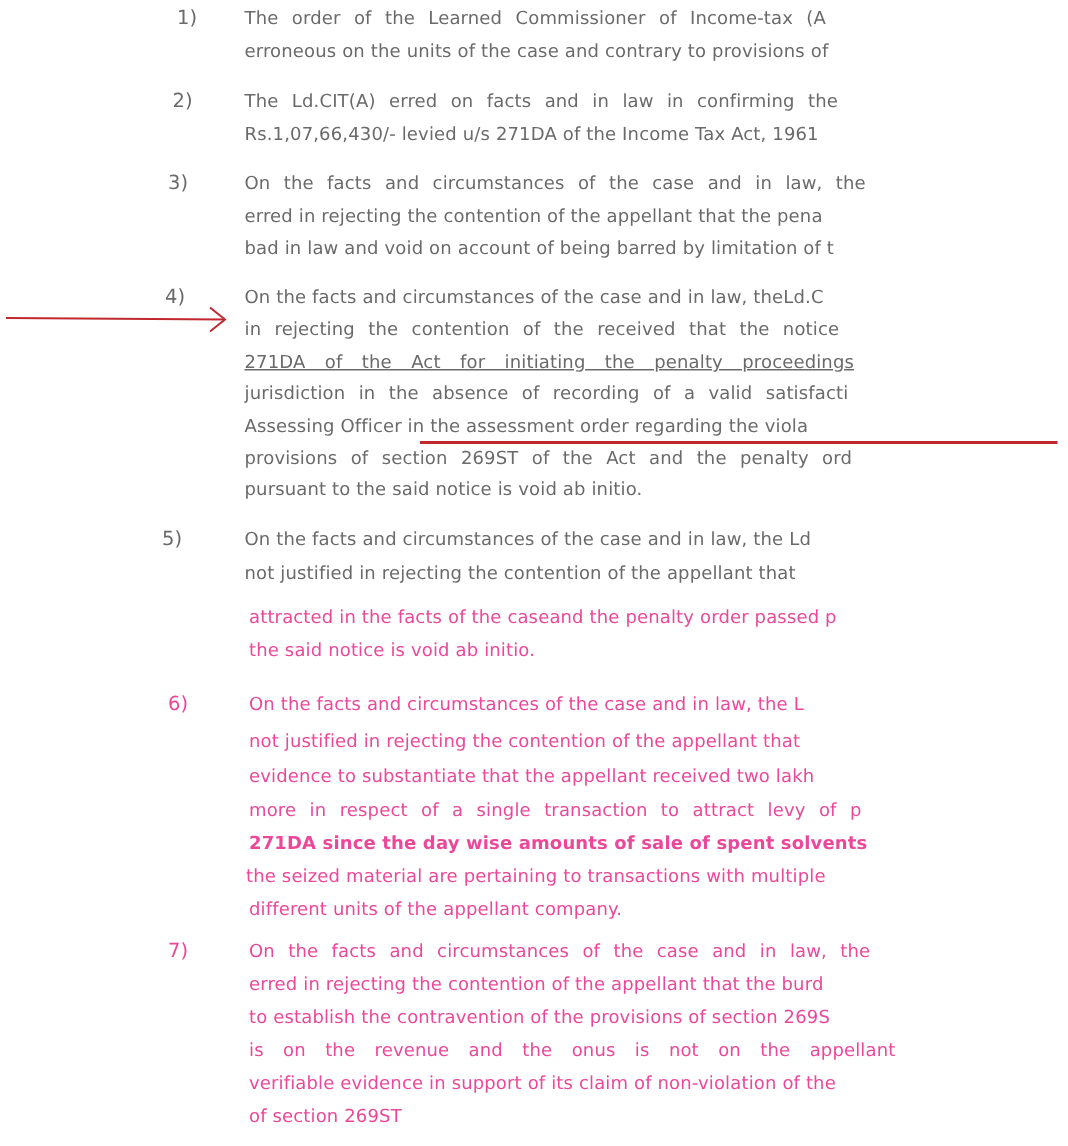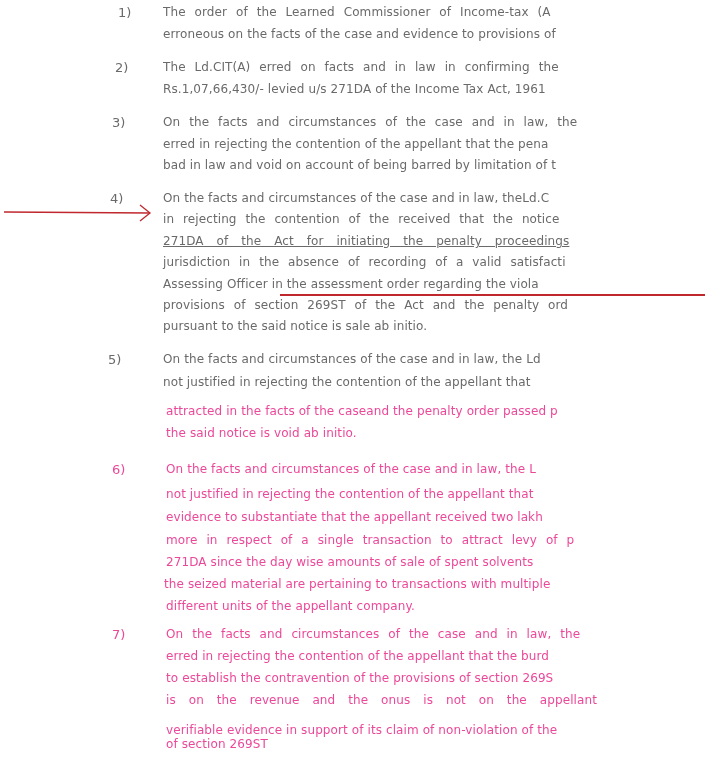--- a/index.html
+++ b/index.html
@@ -13,60 +13,60 @@
     .just { word-spacing: 5px; }
     .just2 { word-spacing: 9px; }
     .arrow { position: absolute; }
     .underline { position: absolute; height: 1.5px; background: #c0282d; }
   </style>
 </head>
 <body>
 
 <div class="num light" style="left:118px; top:5px;">1)</div>
 <div class="line light just" style="top:5px;">The order of the Learned Commissioner of Income-tax (A</div>
-<div class="line light" style="top:27px;">erroneous on the facts of the case and evidence to provisions of</div>
+<div class="line light" style="top:27px;">erroneous on the units of the case and contrary to provisions of</div>
 
 <div class="num light" style="left:115px; top:60px;">2)</div>
 <div class="line light just" style="top:60px;">The Ld.CIT(A) erred on facts and in law in confirming the</div>
 <div class="line light" style="top:82px;">Rs.1,07,66,430/- levied u/s 271DA of the Income Tax Act, 1961</div>
 
 <div class="num light" style="left:112px; top:115px;">3)</div>
 <div class="line light just" style="top:115px;">On the facts and circumstances of the case and in law, the</div>
 <div class="line light" style="top:137px;">erred in rejecting the contention of the appellant that the pena</div>
 <div class="line light" style="top:158px;">bad in law and void on account of being barred by limitation of t</div>
 
 <div class="num light" style="left:110px; top:191px;">4)</div>
 <div class="line light" style="top:191px;">On the facts and circumstances of the case and in law, theLd.C</div>
 <div class="line light just" style="top:212px;">in rejecting the contention of the received that the notice</div>
 <div class="line light just2" style="top:234px;text-decoration:underline;">271DA of the Act for initiating the penalty proceedings</div>
 <div class="line light just" style="top:255px;">jurisdiction in the absence of recording of a valid satisfacti</div>
 <div class="line light" style="top:277px;">Assessing Officer in the assessment order regarding the viola</div>
 <div class="line light just" style="top:298px;">provisions of section 269ST of the Act and the penalty ord</div>
-<div class="line light" style="top:319px;">pursuant to the said notice is sale ab initio.</div>
+<div class="line light" style="top:319px;">pursuant to the said notice is void ab initio.</div>
 
 <svg class="arrow" style="left:0; top:200px;" width="160" height="30">
   <line x1="4" y1="12" x2="150" y2="13" stroke="#c0282d" stroke-width="1.3"></line>
   <polyline points="140,5 150,13 140,21" fill="none" stroke="#c0282d" stroke-width="1.3"></polyline>
 </svg>
 <div class="underline" style="left:280px; top:294px; width:425px;"></div>
 
 <div class="num light" style="left:108px; top:352px;">5)</div>
 <div class="line light" style="top:352px;">On the facts and circumstances of the case and in law, the Ld</div>
 <div class="line light" style="top:375px;">not justified in rejecting the contention of the appellant that</div>
 <div class="line dark" style="top:404px; left:166px;">attracted in the facts of the caseand the penalty order passed p</div>
 <div class="line dark" style="top:426px; left:166px;">the said notice is void ab initio.</div>
 
 <div class="num dark" style="left:112px; top:462px;">6)</div>
 <div class="line dark" style="top:462px; left:166px;">On the facts and circumstances of the case and in law, the L</div>
 <div class="line dark" style="top:487px; left:166px;">not justified in rejecting the contention of the appellant that</div>
 <div class="line dark" style="top:510px; left:166px;">evidence to substantiate that the appellant received two lakh</div>
 <div class="line dark just" style="top:533px; left:166px;">more in respect of a single transaction to attract levy of p</div>
-<div class="line dark" style="top:555px; left:166px;">271DA since the day wise amounts of sale of spent solvents</div>
+<div class="line dark" style="top:555px; left:166px;font-weight:bold;">271DA since the day wise amounts of sale of spent solvents</div>
 <div class="line dark" style="top:577px; left:164px;">the seized material are pertaining to transactions with multiple</div>
 <div class="line dark" style="top:599px; left:166px;">different units of the appellant company.</div>
 
 <div class="num dark" style="left:112px; top:627px;">7)</div>
 <div class="line dark just" style="top:627px; left:166px;">On the facts and circumstances of the case and in law, the</div>
 <div class="line dark" style="top:649px; left:166px;">erred in rejecting the contention of the appellant that the burd</div>
 <div class="line dark" style="top:671px; left:166px;">to establish the contravention of the provisions of section 269S</div>
 <div class="line dark just2" style="top:693px; left:166px;">is on the revenue and the onus is not on the appellant</div>
-<div class="line dark" style="top:715px; left:166px;margin-top:8px;">verifiable evidence in support of its claim of non-violation of the</div>
+<div class="line dark" style="top:715px; left:166px;">verifiable evidence in support of its claim of non-violation of the</div>
 <div class="line dark" style="top:737px; left:166px;">of section 269ST</div>
 
 </body></html>

